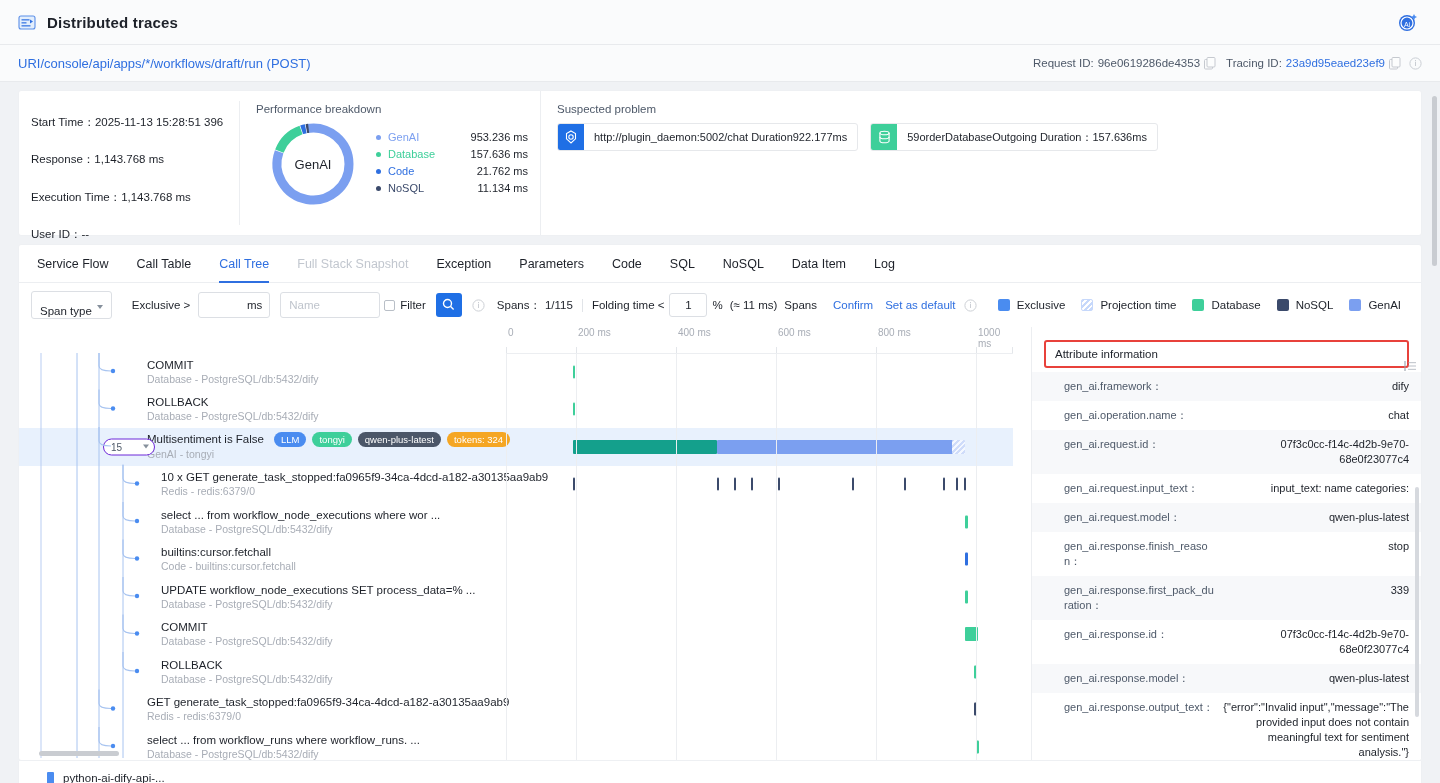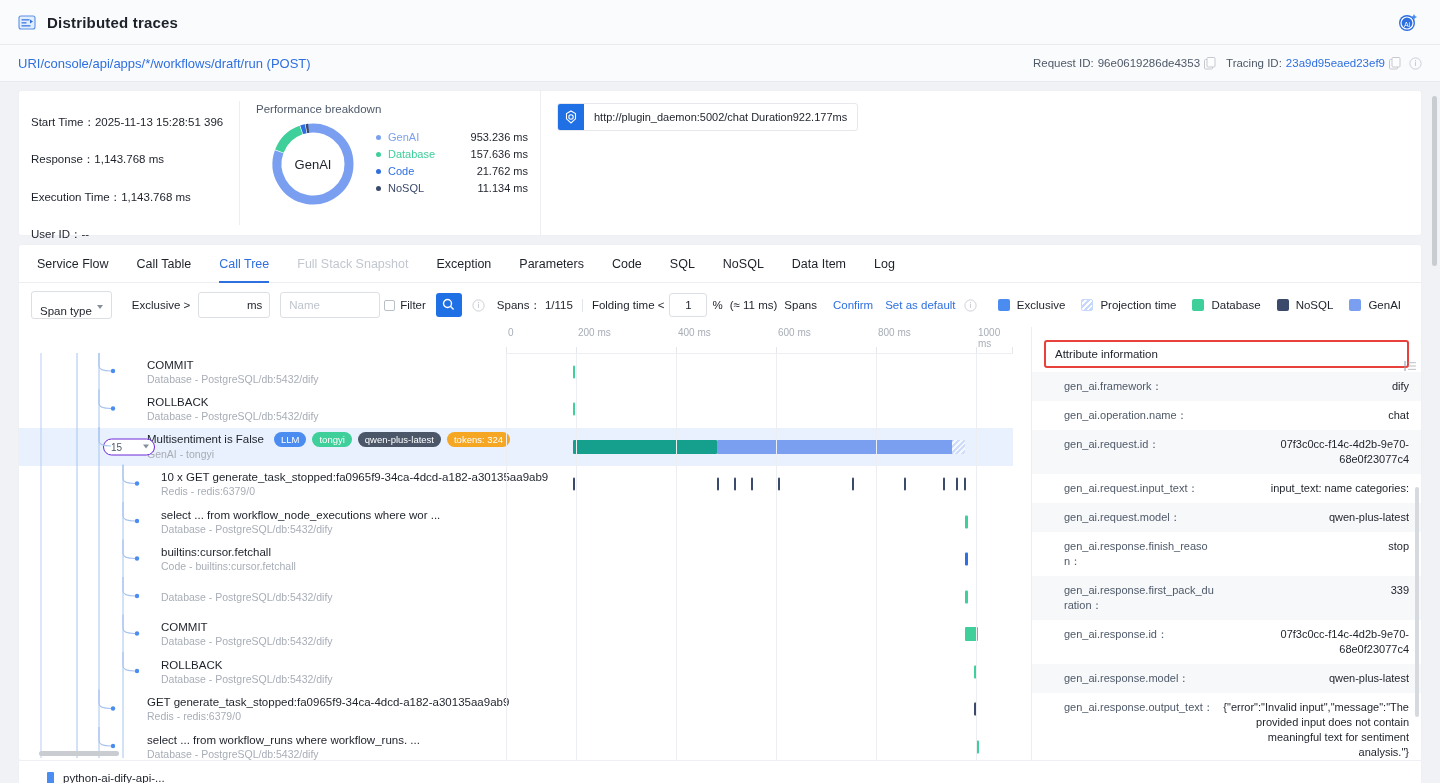--- a/index.html
+++ b/index.html
@@ -332,29 +332,40 @@
           </div>
         <div class="lrow">
             <span class="dot" style="background:#3b4a6b"></span>
             <span class="lname" style="color:#3b4a6b">NoSQL</span>
             <span class="lval">11.134 ms</span>
           </div>
       </div>
     </div>
   </div>
   <div class="sum-prob">
+    <div class="prob-title">Suspected problem</div>
     <div class="prob-row">
       <div class="prob-chip">
         <span class="chip-ic blue">
           <svg width="14" height="14" viewBox="0 0 14 14">
               <path d="M7 1 l4.5 2.6v5.2L7 13 2.5 8.8V3.6z" fill="none" stroke="#fff" stroke-width="1.1"></path>
               <circle cx="7" cy="7" r="2.2" fill="none" stroke="#fff" stroke-width="1.1"></circle>
             </svg>
         </span>
         <span class="chip-txt">http://plugin_daemon:5002/chat  Duration922.177ms</span>
+      </div>
+      <div class="prob-chip">
+        <span class="chip-ic green">
+          <svg width="13" height="14" viewBox="0 0 13 14">
+              <ellipse cx="6.5" cy="3" rx="4.6" ry="1.8" fill="none" stroke="#fff" stroke-width="1.1"></ellipse>
+              <path d="M1.9 3v8c0 1 2 1.8 4.6 1.8s4.6-.8 4.6-1.8V3" fill="none" stroke="#fff" stroke-width="1.1"></path>
+              <path d="M1.9 7c0 1 2 1.8 4.6 1.8S11.1 8 11.1 7" fill="none" stroke="#fff" stroke-width="1.1"></path>
+            </svg>
+        </span>
+        <span class="chip-txt">59orderDatabaseOutgoing Duration：157.636ms</span>
       </div>
     </div>
   </div>
 </div>
 
 <div class="panel">
 
   <div class="tabs">
     <div class="tab">Service Flow</div>
     <div class="tab">Call Table</div>
@@ -532,20 +543,21 @@
             <div class="lbl-wrap" style="padding-left: 142px;">
               <div class="title"><span>builtins:cursor.fetchall</span></div>
               <div class="sub">Code - builtins:cursor.fetchall</div>
             </div>
             <div class="bars">
               <div class="bar" style="left: 459px; width: 3px; height: 13px; background: rgb(47, 111, 224);"></div>
             </div>
           </div>
           <div class="row">
             <div class="lbl-wrap" style="padding-left: 142px;">
+              <div class="title"><span>UPDATE workflow_node_executions SET process_data=% ...</span></div>
               <div class="sub">Database - PostgreSQL/db:5432/dify</div>
             </div>
             <div class="bars">
               <div class="bar" style="left: 459px; width: 3px; height: 13px; background: rgb(62, 207, 154);"></div>
             </div>
           </div>
           <div class="row">
             <div class="lbl-wrap" style="padding-left: 142px;">
               <div class="title"><span>COMMIT</span></div>
               <div class="sub">Database - PostgreSQL/db:5432/dify</div>

